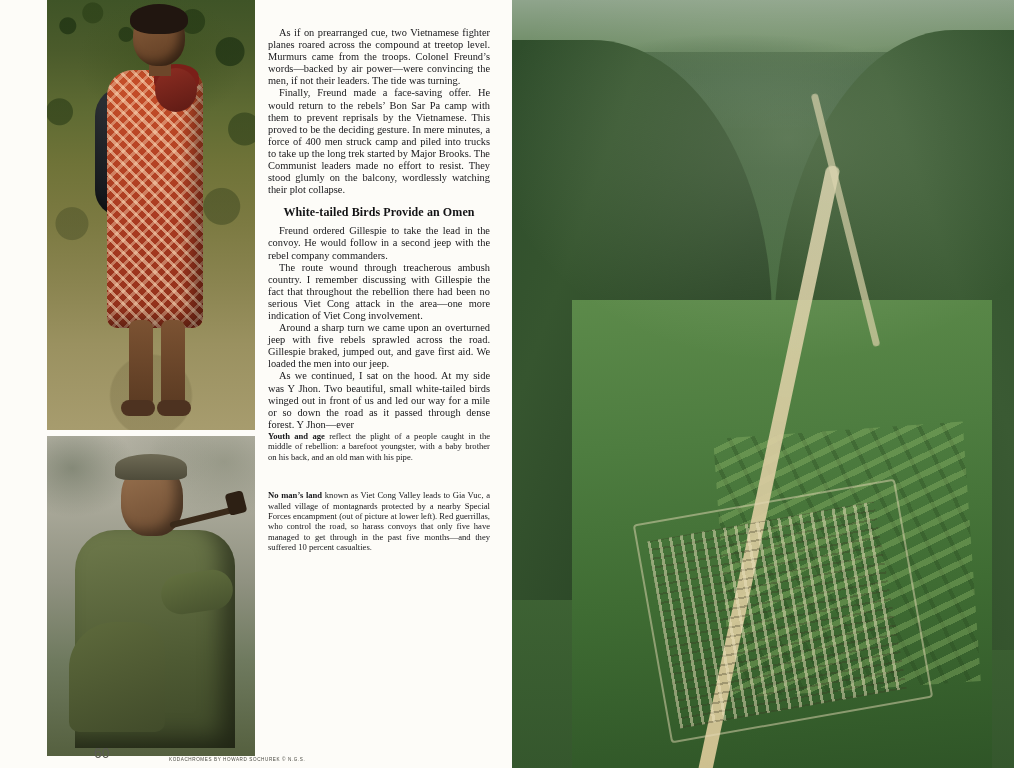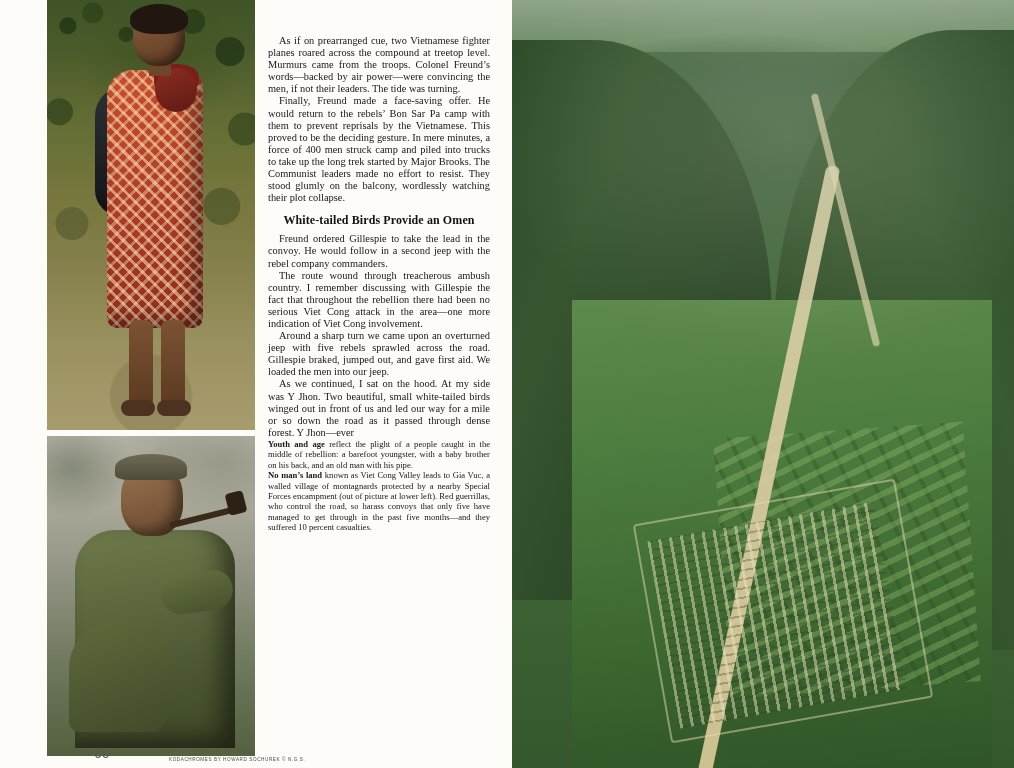--- a/index.html
+++ b/index.html
@@ -235,21 +235,21 @@
     color: #5a5a52;
   }
 
   
   .text-col {
     position: absolute;
     left: 268px;
     top: 0;
     width: 222px;
     height: 644px;
-    padding-top: 35px;
+    padding-top: 27px;
     box-sizing: border-box;
   }
   .text-col p {
     margin: 0;
     font-size: 10.4px;
     line-height: 12.1px;
     text-align: justify;
     color: #17171a;
     text-indent: 11px;
     hyphens: auto;
@@ -266,21 +266,21 @@
   }
   .caption-block {
     font-size: 8.6px;
     line-height: 10.4px;
     text-align: justify;
     color: #1a1a1c;
   }
   .caption-block .lead {
     font-weight: bold;
   }
-  .caption-block.second { }
+  .caption-block.second { margin-top: 28px; }
   .caption-block p { text-indent: 0; font-size: 8.6px; line-height: 10.4px; margin: 0;}
   .caption-block p + p { text-indent: 9px; margin-top: 2px; }
 
   
   .aerial {
     position: absolute;
     left: 512px;
     top: 0;
     width: 502px;
     height: 768px;

